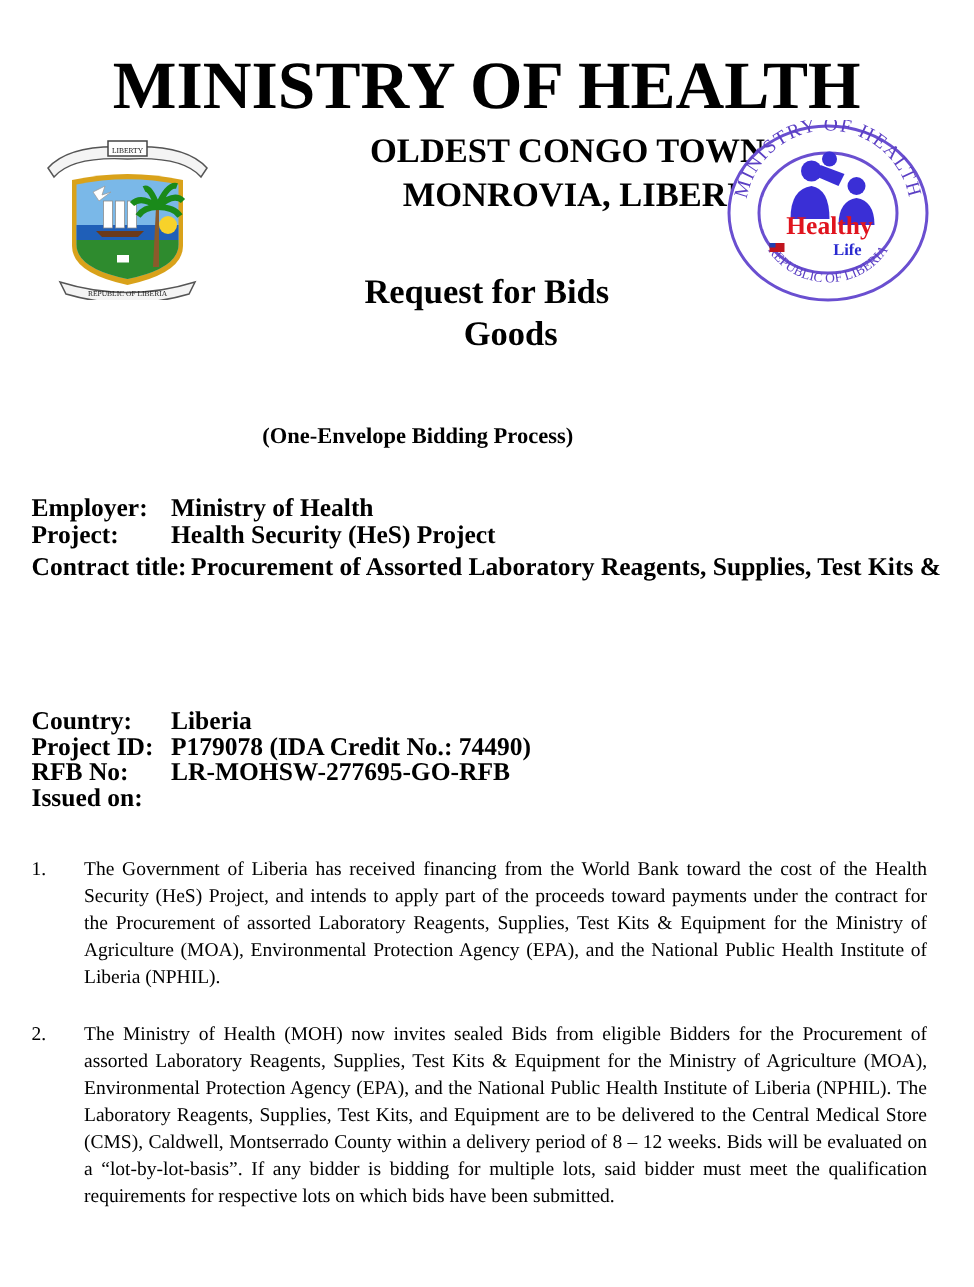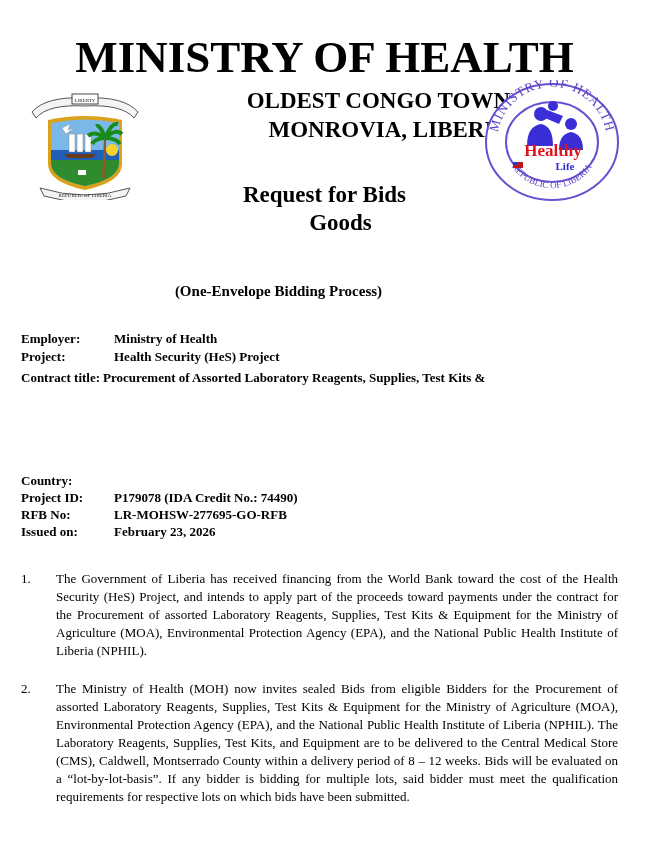--- a/index.html
+++ b/index.html
@@ -8,21 +8,21 @@
   .abs { position: absolute; }
   .title-main { left: 0; width: 649px; top: 32px; text-align: center; font-weight: bold;
                 font-size: 45px; line-height: 50px; letter-spacing: 0px; }
   .sub1, .sub2 { left: 140px; width: 370px; text-align: right; font-weight: bold; font-size: 23px; line-height: 28px; }
   .sub1 { top: 87px; }
   .sub2 { top: 116px; }
   .rfb { left: 0; width: 649px; text-align: center; font-weight: bold; font-size: 23px; line-height: 28px; }
   .rfb1 { top: 181px; }
   .rfb2 { top: 209px; padding-left: 16px; }
   .process { left: 0; width: 557px; top: 281px; text-align: center; font-weight: bold; font-size: 15px; line-height: 20px; }
-  .info { left: 21px; width: 610px; font-weight: bold; font-size: 13px; line-height: 17px; }
+  .info { left: 21px; width: 610px; font-weight: bold; font-size: 17px; line-height: 17px; }
   .row { display: flex; }
   .lbl { width: 93px; flex: none; white-space: nowrap; }
   .val { flex: 1; }
   .ct-lbl { width: auto; margin-right: 3px; }
   .ct-cont { padding-left: 93px; }
   .para { left: 21px; width: 597px; font-size: 13px; line-height: 18px; display: flex; }
   .para .num { width: 35px; flex: none; }
   .para .txt { flex: 1; text-align: justify; }
   .seal { position: absolute; }
 </style>
@@ -111,32 +111,32 @@
   </div>
   <div class="row" style="margin-bottom:2px;">
     <span class="lbl ct-lbl">Contract title:</span>
     <span class="val">Procurement of Assorted Laboratory Reagents, Supplies, Test Kits &amp;</span>
   </div>
 </div>
 
 <div class="abs info" style="top:472px;">
   <div class="row">
     <span class="lbl">Country:</span>
+    <span class="val">Liberia</span>
   </div>
   <div class="row">
     <span class="lbl">Project ID:</span>
     <span class="val">P179078 (IDA Credit No.: 74490)</span>
   </div>
   <div class="row">
     <span class="lbl">RFB No:</span>
     <span class="val">LR-MOHSW-277695-GO-RFB</span>
   </div>
   <div class="row">
     <span class="lbl">Issued on:</span>
-    <span class="val">February 23, 2026</span>
   </div>
 </div>
 
 <div class="abs para" style="top:570px;">
   <span class="num">1.</span>
   <span class="txt">The Government of Liberia has received financing from the World Bank toward the cost of the Health Security (HeS) Project, and intends to apply part of the proceeds toward payments under the contract for the Procurement of assorted Laboratory Reagents, Supplies, Test Kits &amp; Equipment for the Ministry of Agriculture (MOA), Environmental Protection Agency (EPA), and the National Public Health Institute of Liberia (NPHIL).</span>
 </div>
 
 <div class="abs para" style="top:680px;">
   <span class="num">2.</span>

